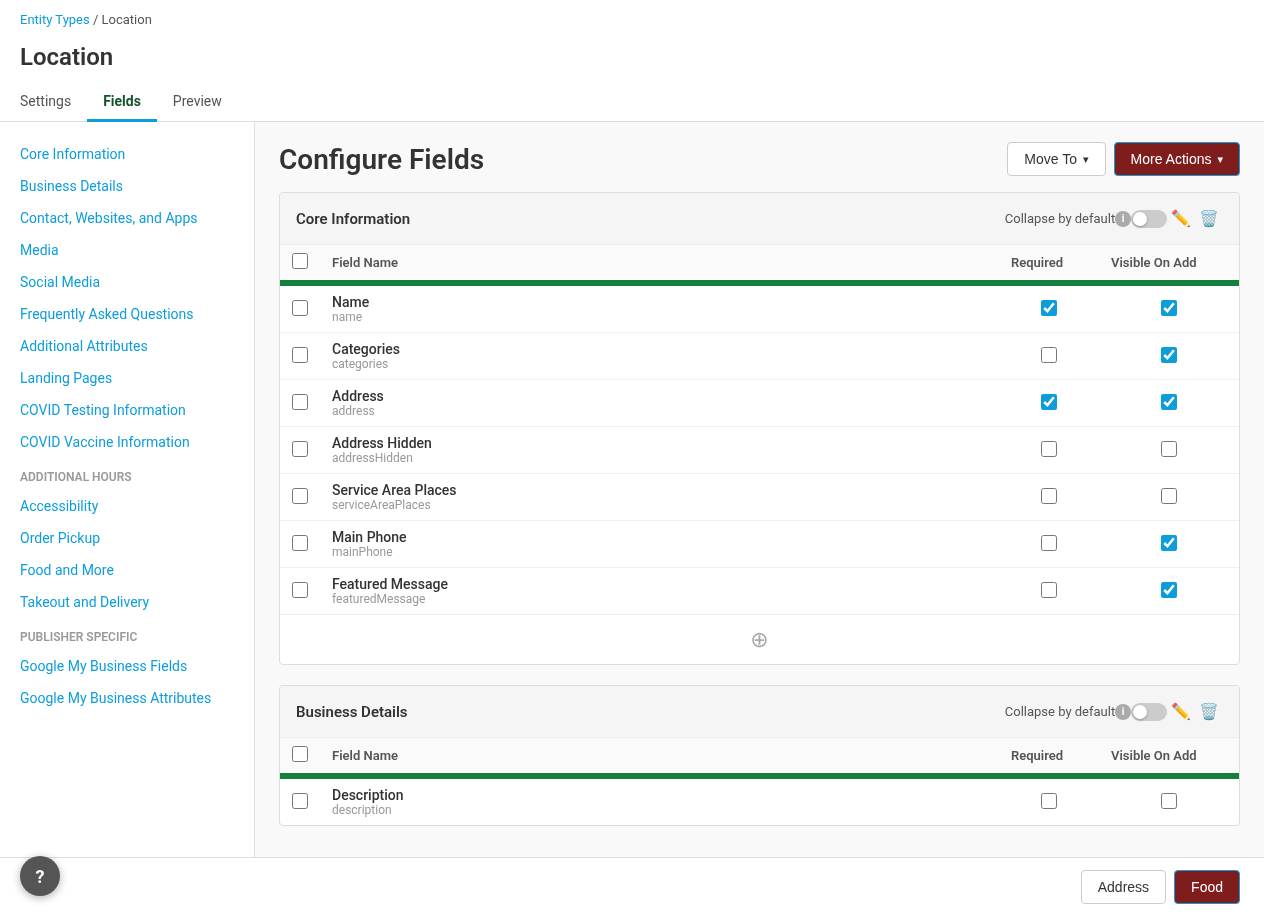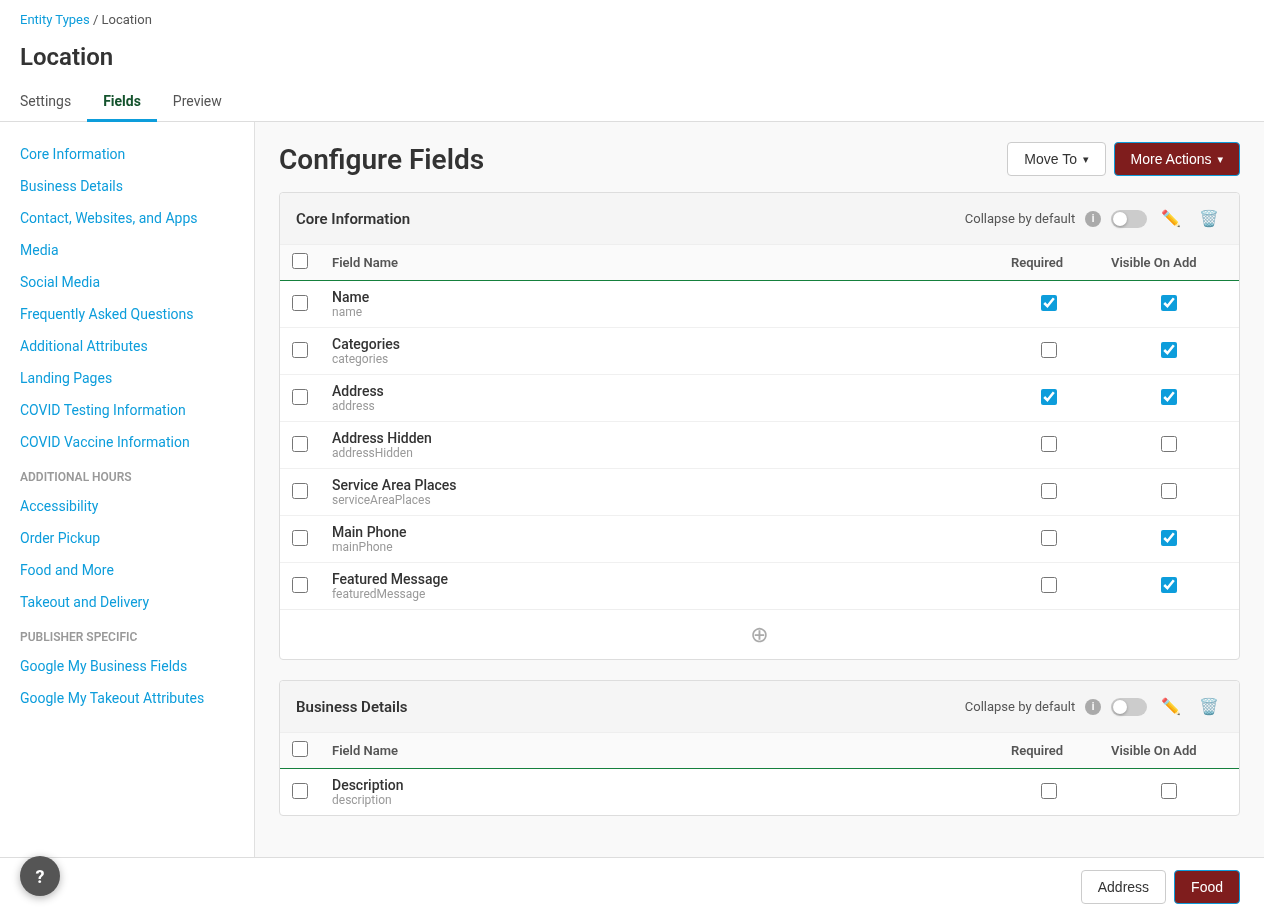--- a/index.html
+++ b/index.html
@@ -29,29 +29,29 @@
 
     .btn { display: inline-flex; align-items: center; gap: 6px; padding: 8px 16px; border-radius: 4px; font-size: 14px; cursor: pointer; border: 1px solid #ccc; background: #fff; color: #333; }
     .btn-primary { background: #7f1d1d; color: #fff; border-color: #0d9ddb; }
     .btn-secondary-outline { background: #fff; color: #333; border: 1px solid #ccc; }
 
     .chevron { font-size: 11px; }
 
     .section-card { background: #fff; border: 1px solid #ddd; border-radius: 4px; margin-bottom: 20px; }
     .section-header { display: flex; align-items: center; padding: 12px 16px; border-bottom: 1px solid #eee; background: #f5f5f5; border-radius: 4px 4px 0 0; }
     .section-header-title { font-size: 15px; font-weight: 600; color: #333; flex: 1; }
-    .section-header-actions { display: flex; align-items: center; gap: 10px; }
+    .section-header-actions { display: flex; align-items: center; gap: 0; }
     .collapse-label { font-size: 13px; color: #555; }
     .toggle-switch { display: inline-flex; align-items: center; cursor: pointer; }
     .toggle-track { width: 36px; height: 18px; background: #ccc; border-radius: 9px; position: relative; }
     .toggle-thumb { width: 14px; height: 14px; background: #fff; border-radius: 50%; position: absolute; top: 2px; left: 2px; transition: left 0.2s; box-shadow: 0 1px 3px rgba(0,0,0,0.3); }
     .icon-btn { background: none; border: none; cursor: pointer; padding: 4px; color: #666; font-size: 16px; }
 
     .fields-table { width: 100%; border-collapse: collapse; }
-    .fields-table th { text-align: left; padding: 8px 12px; font-size: 13px; font-weight: 600; color: #555; border-bottom: 1px solid #15803d; background: #fafafa; }
+    .fields-table th { text-align: left; padding: 8px 12px; font-size: 13px; font-weight: 600; color: #555; border-bottom: 6px solid #15803d; background: #fafafa; }
     .fields-table td { padding: 8px 12px; border-bottom: 1px solid #f0f0f0; vertical-align: middle; }
     .fields-table tr:last-child td { border-bottom: none; }
     .field-name { font-size: 14px; font-weight: 500; color: #333; }
     .field-key { font-size: 12px; color: #999; }
 
     .checkbox-cell { width: 36px; text-align: center; }
     .required-cell { width: 100px; text-align: center; }
     .visible-cell { width: 140px; text-align: center; }
 
     input[type="checkbox"] { width: 16px; height: 16px; cursor: pointer; accent-color: #0d9ddb; }
@@ -102,21 +102,21 @@
       <div class="sidebar-section-label">Additional Hours</div>
       <div class="sidebar-item">Accessibility</div>
       <div class="sidebar-item">Order Pickup</div>
       <div class="sidebar-item">Food and More</div>
       <div class="sidebar-item">Takeout and Delivery</div>
     </div>
 
     <div>
       <div class="sidebar-section-label">Publisher Specific</div>
       <div class="sidebar-item">Google My Business Fields</div>
-      <div class="sidebar-item">Google My Takeout Attributes</div>
+      <div class="sidebar-item">Google My Business Attributes</div>
     </div>
   </div>
 
   <div class="content-area">
 
     <div class="configure-fields-header">
       <div class="configure-fields-title">Configure Fields</div>
       <div class="header-actions">
         <button class="btn btn-secondary-outline">
           <span>Move To</span>

